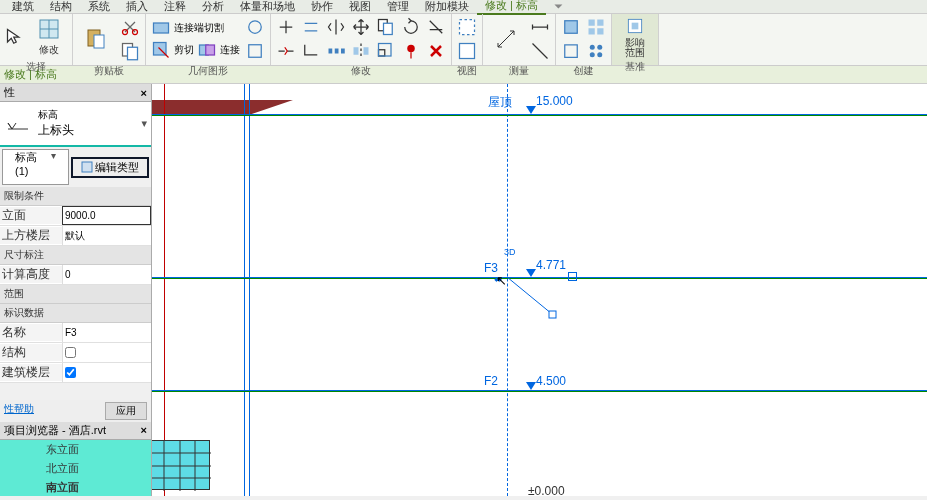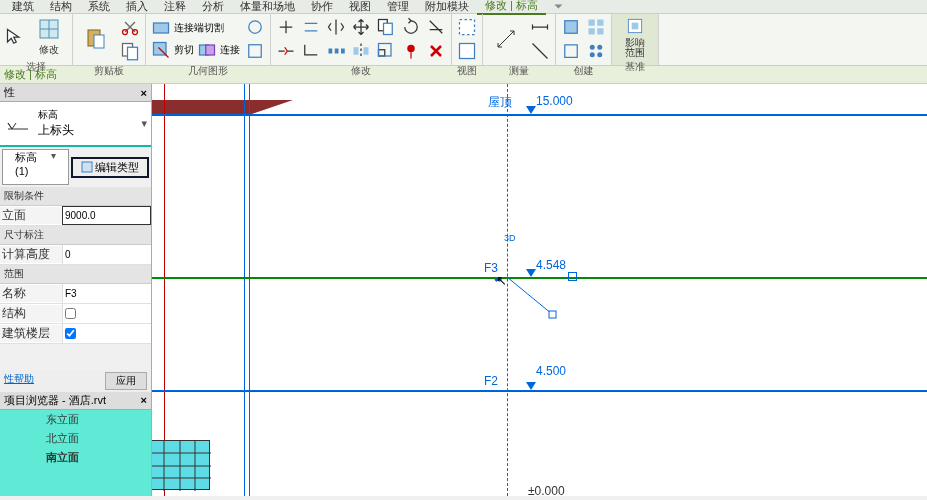--- a/index.html
+++ b/index.html
@@ -358,26 +358,31 @@
           </svg>
           <span>编辑类型</span>
         </div>
     </div>
     <div id="prop-body" style="background:#fff">
         <div class="prop-section">限制条件</div>
         <div class="prop-row">
           <div class="prop-label">立面</div>
           <div class="prop-value" style="border: 1px solid rgb(51, 51, 51); background: rgb(255, 255, 255);">9000.0</div>
         </div>
+        <div class="prop-row">
+          <div class="prop-label">上方楼层</div>
+          <div class="prop-value">默认</div>
+        </div>
         <div class="prop-section">尺寸标注</div>
         <div class="prop-row">
           <div class="prop-label">计算高度</div>
           <div class="prop-value">0</div>
         </div>
         <div class="prop-section">范围</div>
+        <div class="prop-section">标识数据</div>
         <div class="prop-row">
           <div class="prop-label">名称</div>
           <div class="prop-value">F3</div>
         </div>
         <div class="prop-row">
           <div class="prop-label">结构</div>
           <div class="prop-value">
             <input type="checkbox" class="cb" style="">
           </div>
         </div>
@@ -417,36 +422,36 @@
 
     <div class="level-line green" style="top:30px"></div>
     <div class="level-line blue" style="top:30px"></div>
     <div class="level-text" style="left:336px;top:10px">屋顶</div>
     <div class="level-text" style="left:384px;top:10px">15.000</div>
     <div class="level-tri" style="position:absolute;left:374px;top:22px"></div>
 
     <div class="level-line green" style="top:193px"></div>
     <div class="level-line blue" style="top:193px"></div>
     <div class="level-text" style="left:332px;top:177px">F3</div>
-    <div class="level-text" style="left:384px;top:174px">4.548</div>
+    <div class="level-text" style="left:384px;top:174px">4.771</div>
     <div class="level-tri" style="position:absolute;left:374px;top:185px"></div>
     <div style="position:absolute;left:342px;top:190px;font-size:10px;color:#0066e0">⬌</div>
-    <div style="position:absolute;left:352px;top:149px;font-size:9px;color:#0066e0">3D</div>
+    <div style="position:absolute;left:352px;top:163px;font-size:9px;color:#0066e0">3D</div>
     <svg style="position:absolute;left:355px;top:190px" width="60" height="50">
         <line x1="0" y1="3" x2="45" y2="40" stroke="#0066e0"></line>
         <rect x="42" y="37" width="7" height="7" fill="#fff" stroke="#0066e0"></rect>
       </svg>
     <div style="position:absolute;left:416px;top:188px;width:9px;height:9px;border:1px solid #0066e0"></div>
 
     <div style="position:absolute;left:344px;top:189px;font-size:13px;color:#000">↖</div>
 
     <div class="level-line green" style="top:306px"></div>
     <div class="level-line blue" style="top:306px"></div>
     <div class="level-text" style="left:332px;top:290px">F2</div>
-    <div class="level-text" style="left:384px;top:280px">4.500</div>
+    <div class="level-text" style="left:384px;top:290px">4.500</div>
     <div class="level-tri" style="position:absolute;left:374px;top:298px"></div>
 
     <div class="level-text" style="left:376px;top:400px;color:#333">±0.000</div>
 
     <div class="gridpreview" style="left:-4px;top:356px">
       <svg width="62" height="50">
           <path d="M0 12h62M0 25h62M0 37h62M15 0v50M31 0v50M46 0v50" stroke="#333"></path>
         </svg>
     </div>
   </div>

